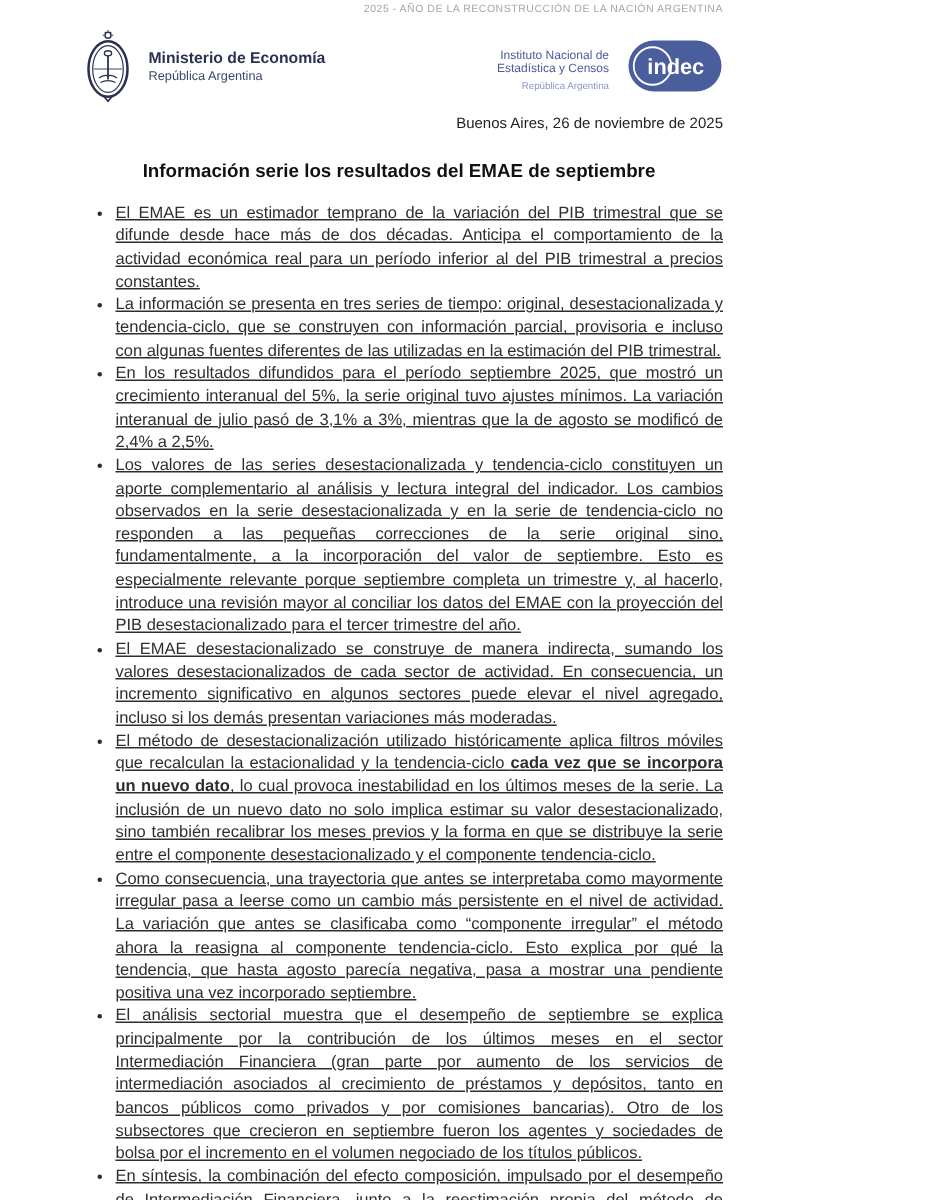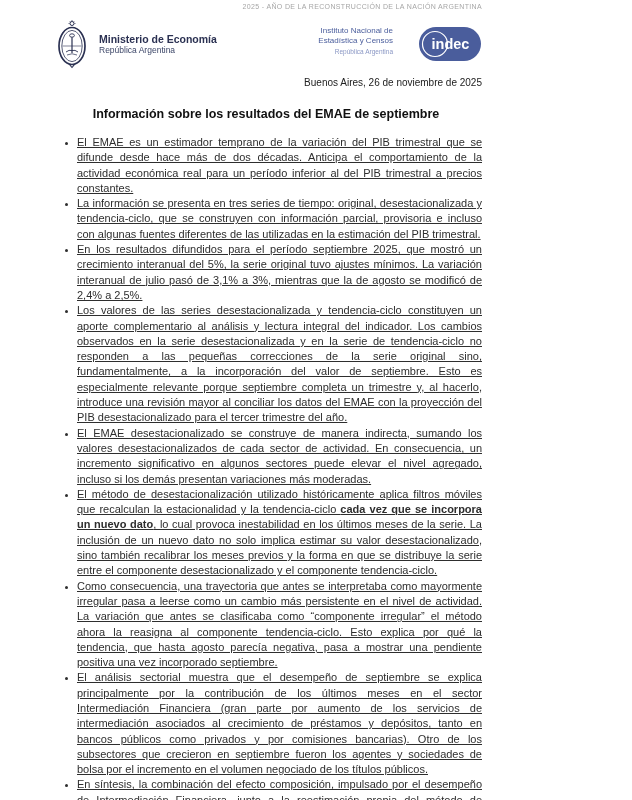--- a/index.html
+++ b/index.html
@@ -43,22 +43,22 @@
     color: #2b3152;
     line-height: 12px;
   }
   .ministry-sub {
     font-size: 8.5px;
     color: #3c4668;
     line-height: 11px;
   }
   .indec-block {
     display: flex;
-    align-items: flex-start;
-    gap: 25px;
+    align-items: flex-end;
+    gap: 12px;
     margin-top: 7px;
   }
   .indec-text {
     text-align: right;
     font-size: 8px;
     line-height: 9.5px;
     color: #4a5d9c;
   }
   .indec-sub {
     font-size: 6.5px;
@@ -151,21 +151,21 @@
         <rect x="1" y="1" width="62" height="34" rx="17" fill="#4a5d9c"></rect>
         <circle cx="17" cy="18" r="12.5" fill="none" stroke="#ffffff" stroke-width="1.2"></circle>
         <text x="32.5" y="23" text-anchor="middle" fill="#ffffff" font-size="14.5" font-weight="bold" font-family="Liberation Sans, sans-serif">indec</text>
       </svg>
     </div>
 
   </div>
 
   <div class="date-line">Buenos Aires, 26 de noviembre de 2025</div>
 
-  <h1 class="title">Información sobre los resultados del EMAE de septiembre</h1>
+  <h1 class="title">Información serie los resultados del EMAE de septiembre</h1>
 
 
   <ul class="bullets" id="bullet-list">
       <li><span>El EMAE es un estimador temprano de la variación del PIB trimestral que se difunde desde hace más de dos décadas. Anticipa el comportamiento de la actividad económica real para un período inferior al del PIB trimestral a precios constantes.</span></li>
       <li><span>La información se presenta en tres series de tiempo: original, desestacionalizada y tendencia-ciclo, que se construyen con información parcial, provisoria e incluso con algunas fuentes diferentes de las utilizadas en la estimación del PIB trimestral.</span></li>
       <li><span>En los resultados difundidos para el período septiembre 2025, que mostró un crecimiento interanual del 5%, la serie original tuvo ajustes mínimos. La variación interanual de julio pasó de 3,1% a 3%, mientras que la de agosto se modificó de 2,4% a 2,5%.</span></li>
       <li><span>Los valores de las series desestacionalizada y tendencia-ciclo constituyen un aporte complementario al análisis y lectura integral del indicador. Los cambios observados en la serie desestacionalizada y en la serie de tendencia-ciclo no responden a las pequeñas correcciones de la serie original sino, fundamentalmente, a la incorporación del valor de septiembre. Esto es especialmente relevante porque septiembre completa un trimestre y, al hacerlo, introduce una revisión mayor al conciliar los datos del EMAE con la proyección del PIB desestacionalizado para el tercer trimestre del año.</span></li>
       <li><span>El EMAE desestacionalizado se construye de manera indirecta, sumando los valores desestacionalizados de cada sector de actividad. En consecuencia, un incremento significativo en algunos sectores puede elevar el nivel agregado, incluso si los demás presentan variaciones más moderadas.</span></li>
       <li><span>El método de desestacionalización utilizado históricamente aplica filtros móviles que recalculan la estacionalidad y la tendencia-ciclo </span><span class="bold">cada vez que se incorpora un nuevo dato</span><span>, lo cual provoca inestabilidad en los últimos meses de la serie. La inclusión de un nuevo dato no solo implica estimar su valor desestacionalizado, sino también recalibrar los meses previos y la forma en que se distribuye la serie entre el componente desestacionalizado y el componente tendencia-ciclo.</span></li>
       <li><span>Como consecuencia, una trayectoria que antes se interpretaba como mayormente irregular pasa a leerse como un cambio más persistente en el nivel de actividad. La variación que antes se clasificaba como “componente irregular” el método ahora la reasigna al componente tendencia-ciclo. Esto explica por qué la tendencia, que hasta agosto parecía negativa, pasa a mostrar una pendiente positiva una vez incorporado septiembre.</span></li>

